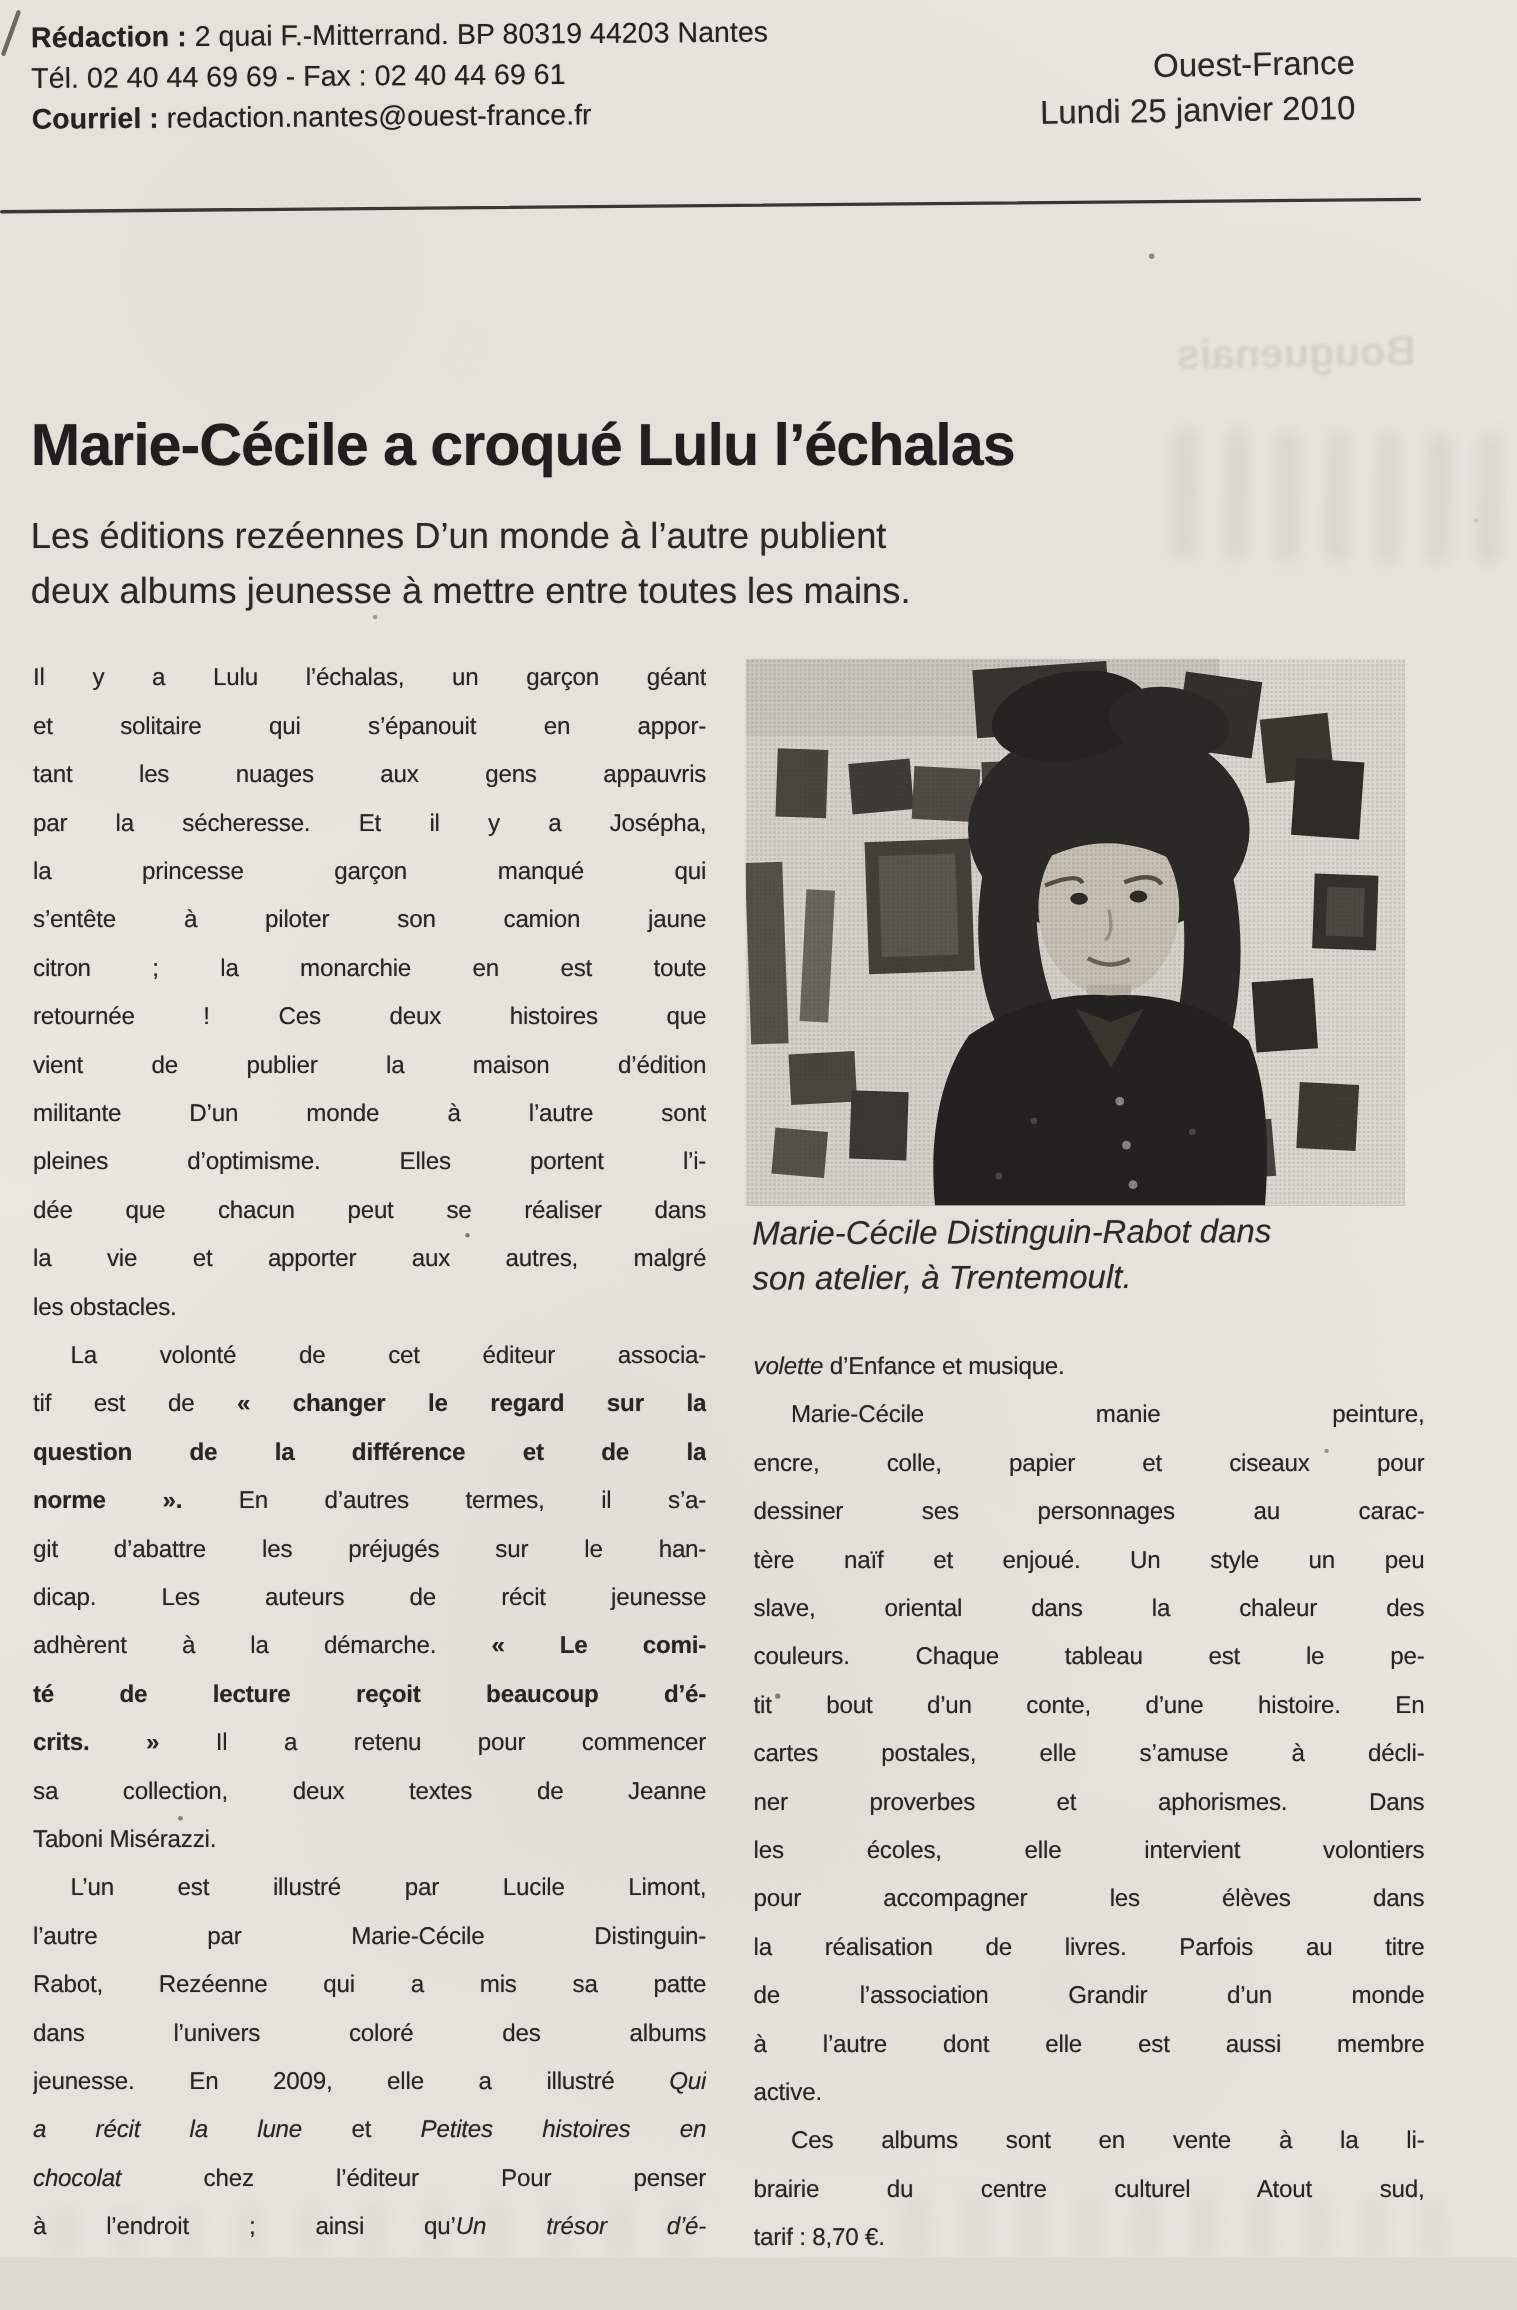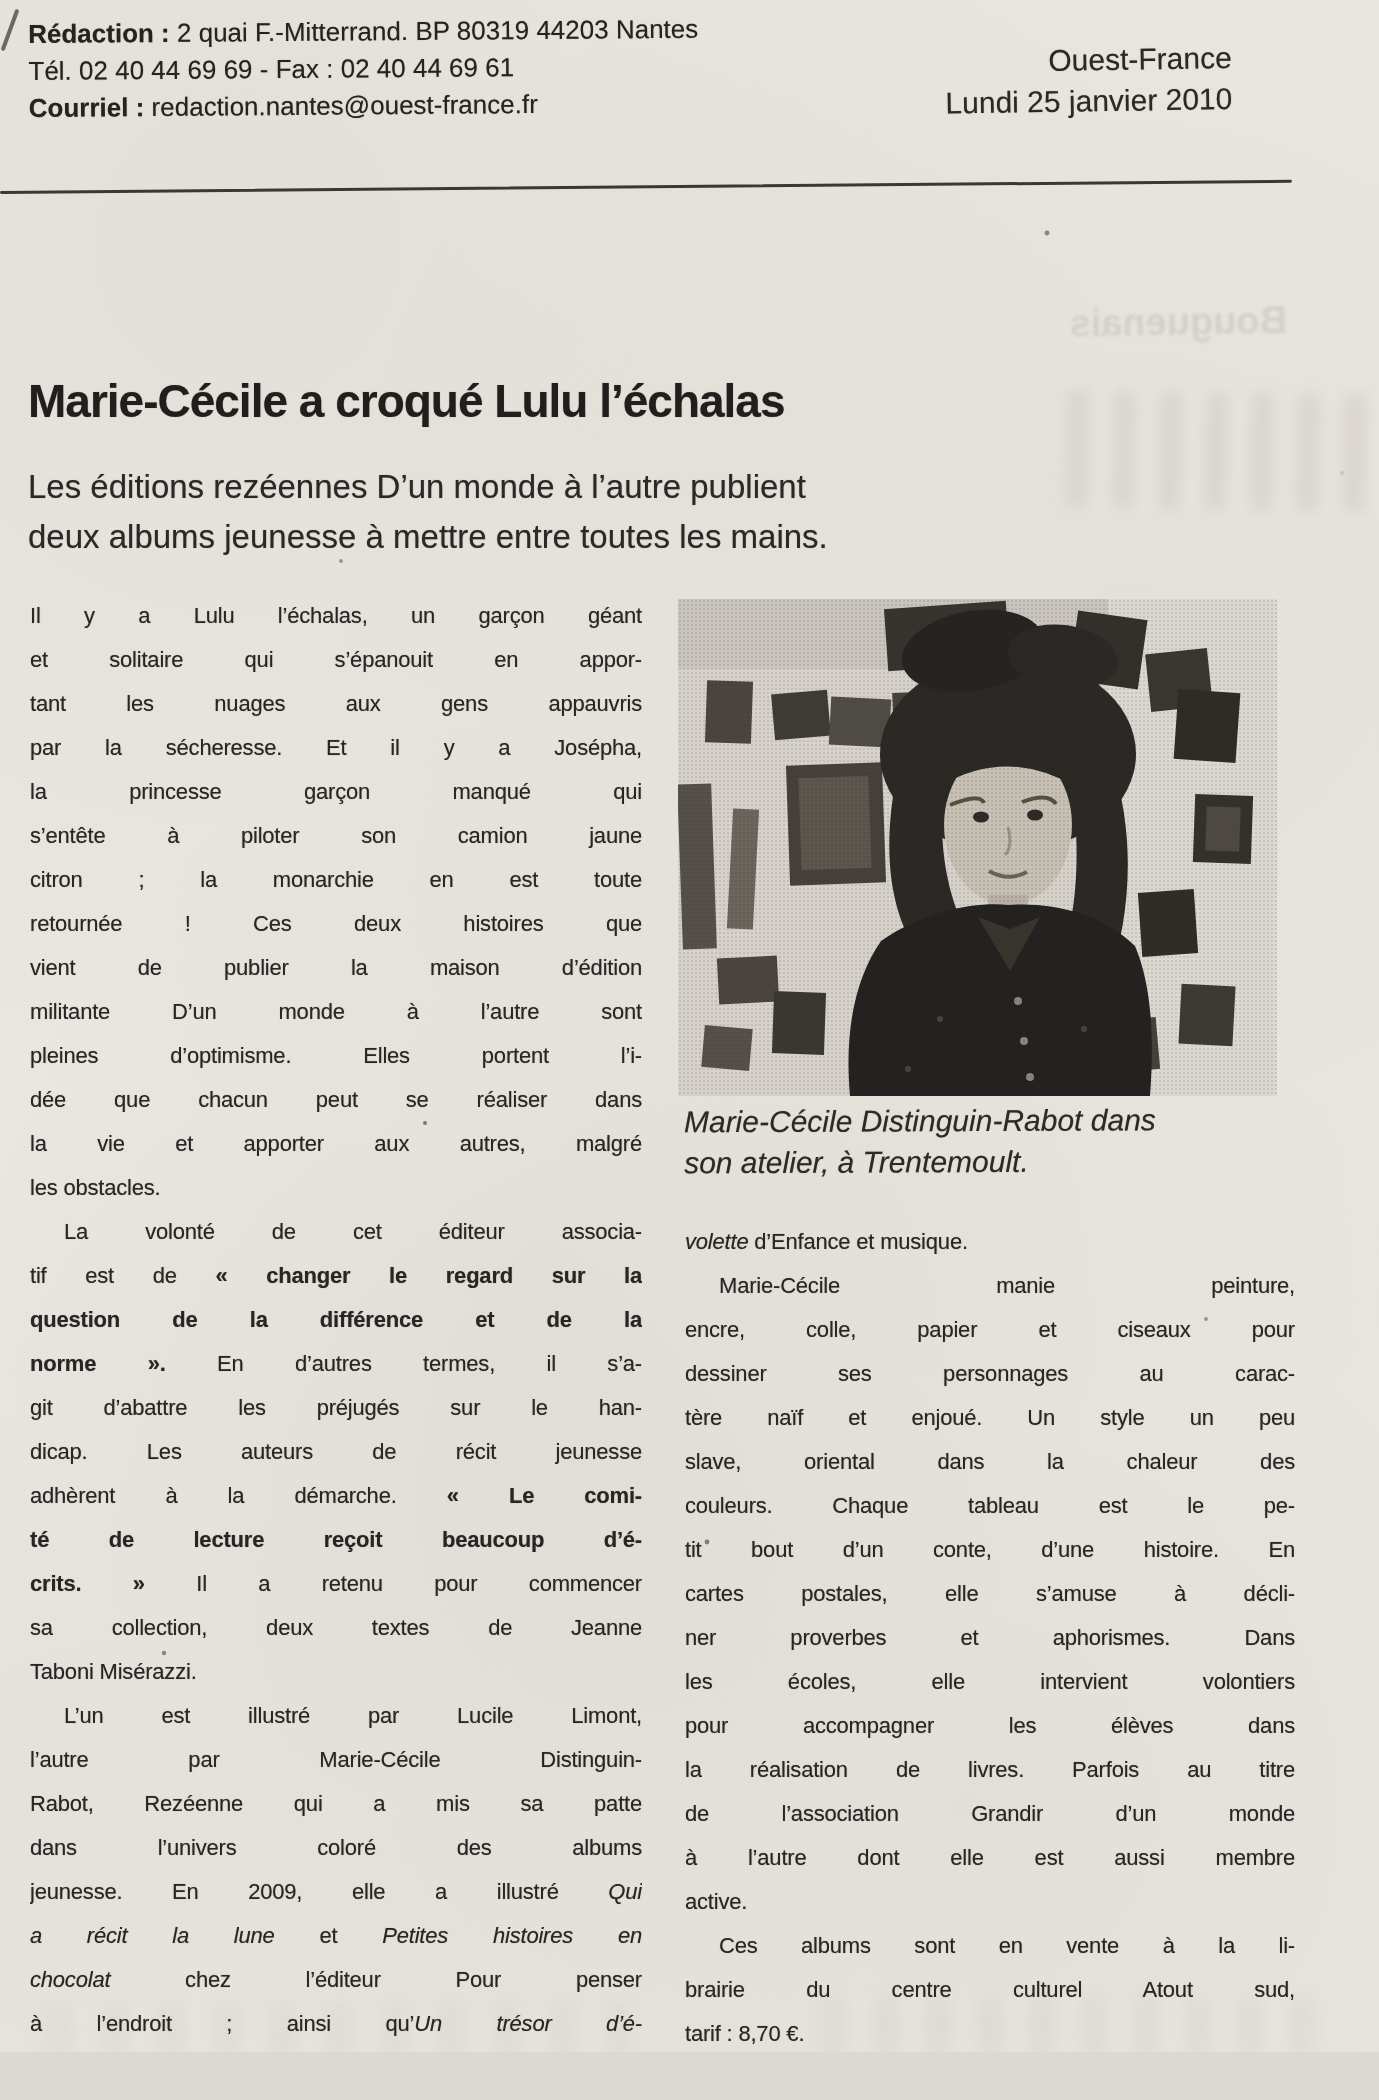--- a/index.html
+++ b/index.html
@@ -37,21 +37,21 @@
   .ghost-bottom-r{position:absolute;left:820px;top:1996px;width:500px;height:62px;opacity:.45;
              background:repeating-linear-gradient(90deg,#d8d4cc 0 28px,#e9e6e0 28px 52px);filter:blur(8px);}
   .corner-mark{position:absolute;left:8px;top:8px;width:4px;height:44px;background:#43403b;
              transform:rotate(20deg);opacity:.75;border-radius:2px;}
   .specks{position:absolute;left:0;top:0;width:2px;height:2px;background:transparent;border-radius:50%;
     box-shadow:1046px 232px 0 1.5px #8a857c, 424px 1122px 0 1px #7e796f, 1341px 472px 0 1px #8a857c,
                163px 1652px 0 1.2px #8a857c, 986px 764px 0 1px #95907f, 706px 1541px 0 1.4px #817c72,
                1205px 1318px 0 1px #9a948a, 340px 560px 0 1px #9a948a, 1240px 908px 0 1.3px #8a857c;}
 
   
-  .title{position:absolute;left:28px;top:374px;width:1100px;font-size:46px;font-weight:700;
+  .title{position:absolute;left:28px;top:374px;width:1100px;font-size:54px;font-weight:700;
          letter-spacing:-1px;color:#201f1d;}
   .subtitle{position:absolute;left:28px;top:462px;width:1100px;font-size:33px;line-height:50px;color:#2a2927;}
 
   
   .col{position:absolute;font-size:22px;line-height:44px;letter-spacing:-0.2px;color:#272624;}
   .col-left{left:30px;top:594px;width:612px;}
   .col-right{left:685px;top:1220px;width:610px;}
   .jline{height:44px;overflow:hidden;text-align:justify;text-align-last:justify;white-space:normal;}
   .jline.end{text-align-last:left;}
   .jline.indent{text-indent:34px;}

